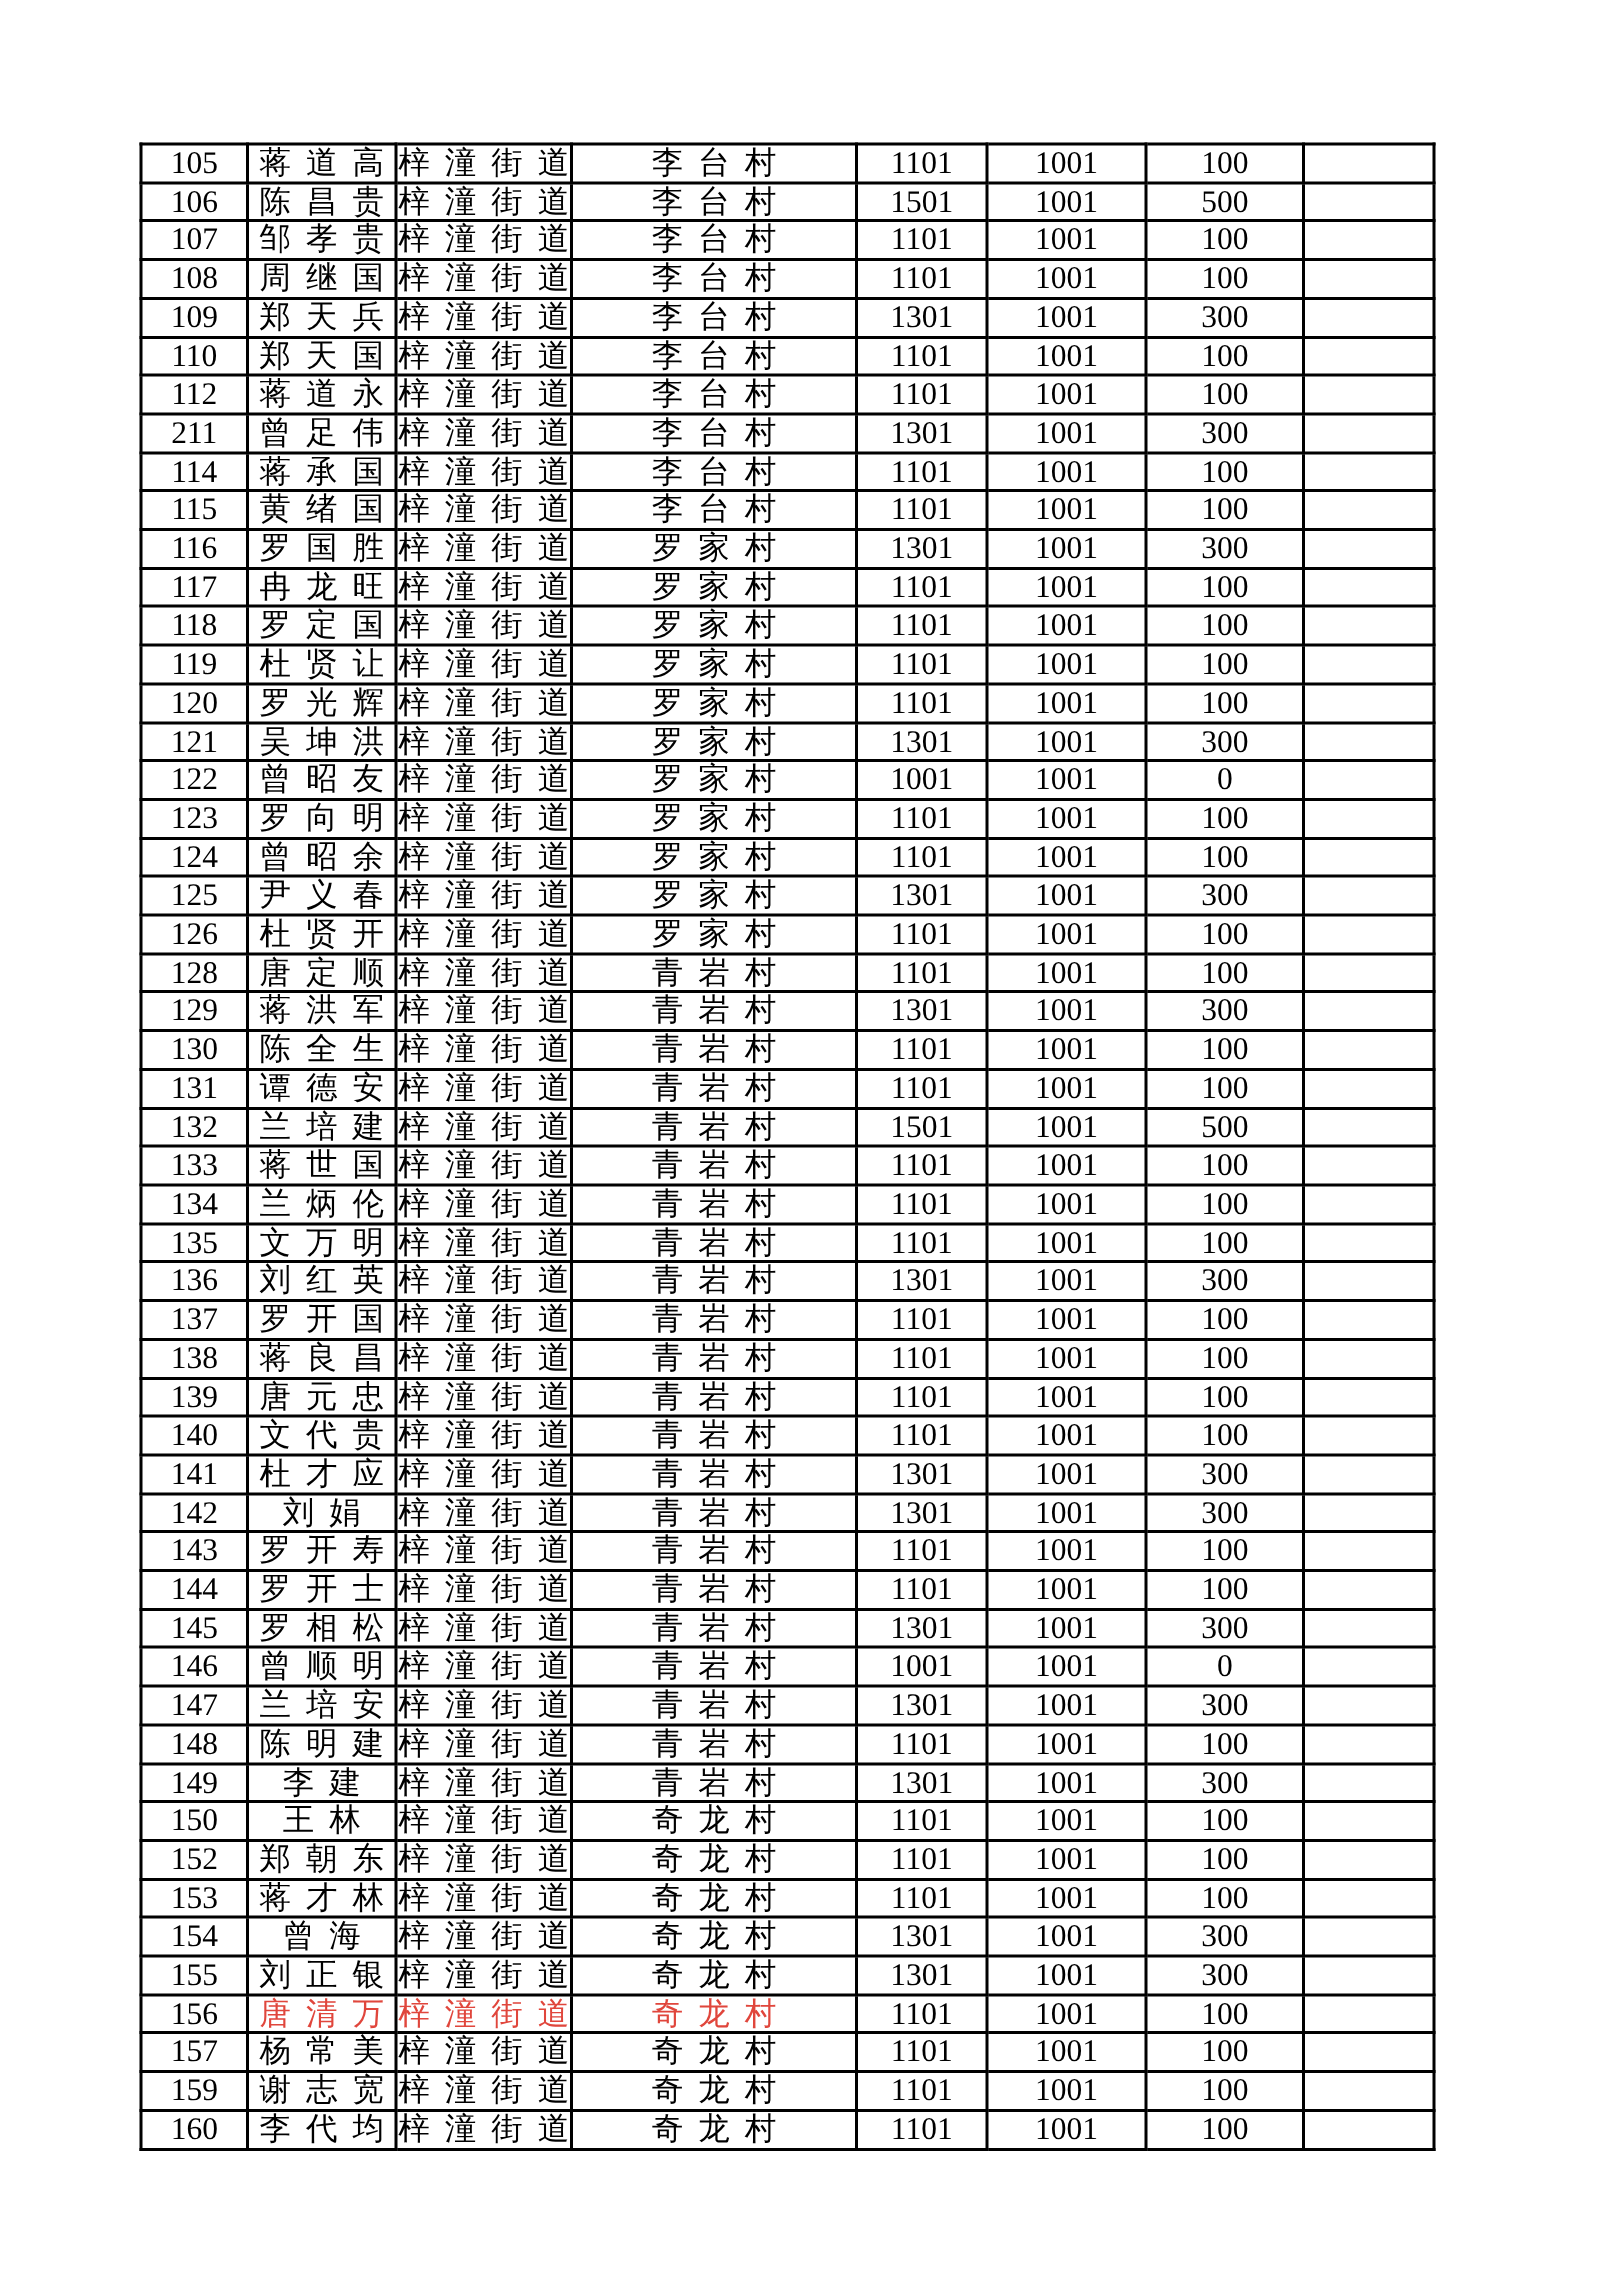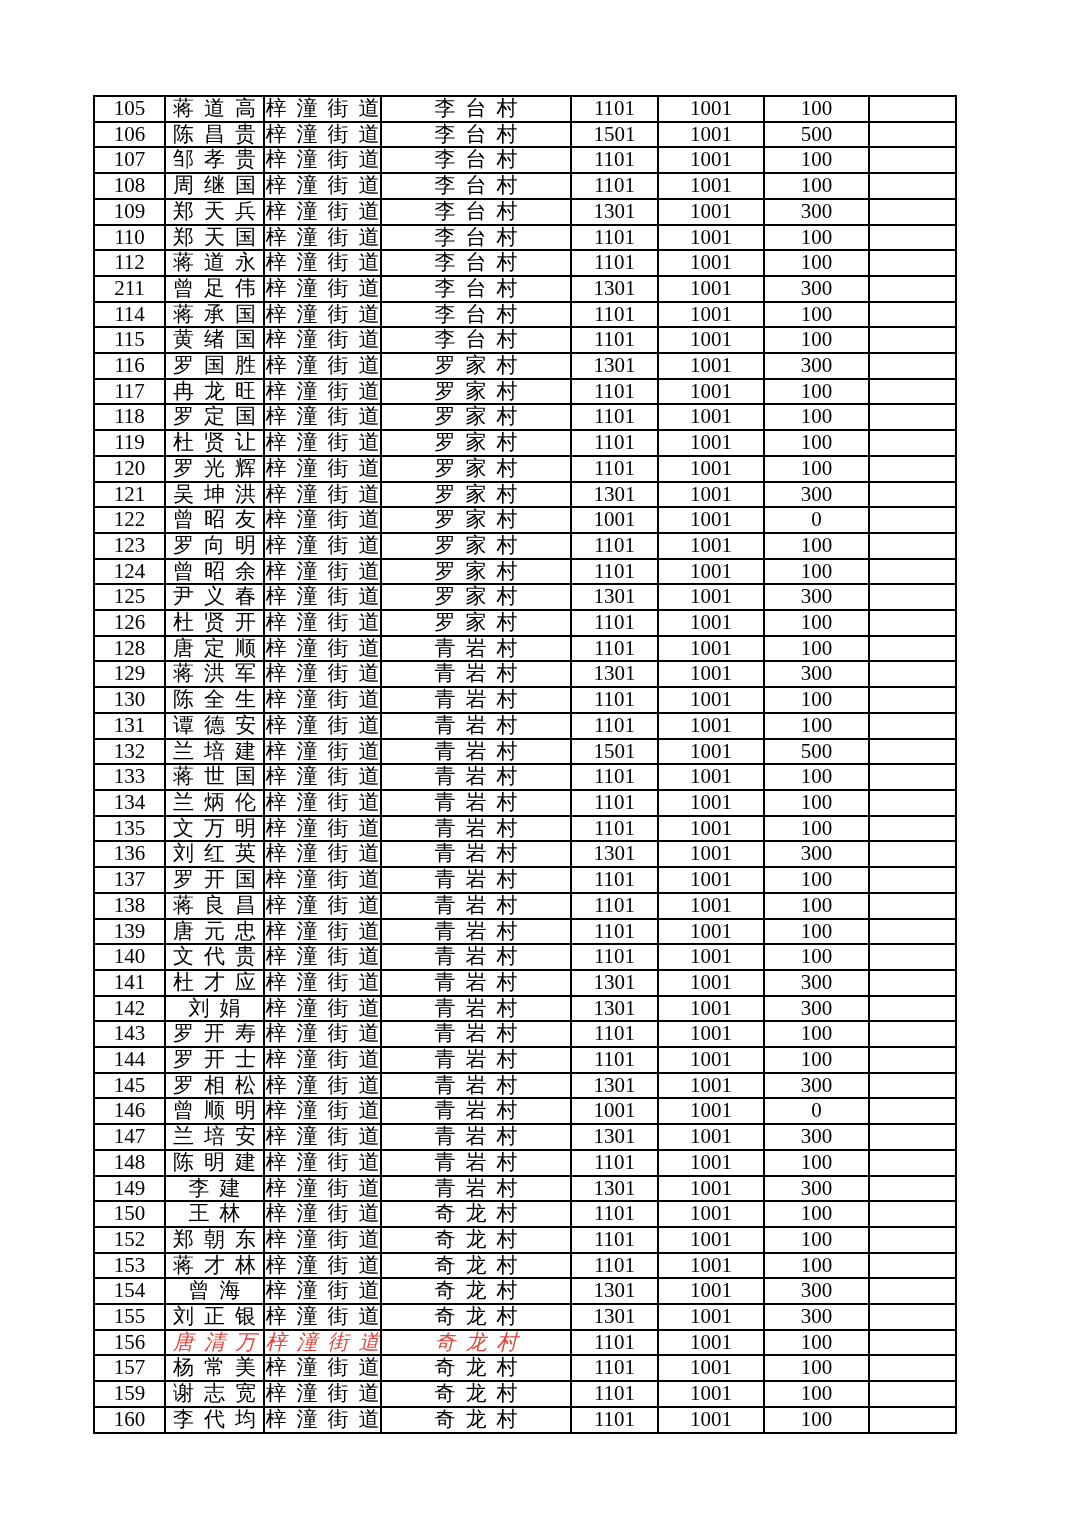--- a/index.html
+++ b/index.html
@@ -42,21 +42,20 @@
   td.c-no,td.c-num{
     font-family:"Liberation Serif","DejaVu Serif",serif;
     font-size:21px;
   }
   td.c-cjk .sp{
     letter-spacing:10px;
     margin-right:-10px;
   }
   tr.red td.c-cjk{
     color:var(--red);
-    font-style:italic;
   }
 </style>
 </head>
 <body>
 
 <div class="page">
   <table class="roster">
     <colgroup>
       <col style="width:71px">
       <col style="width:99px">

